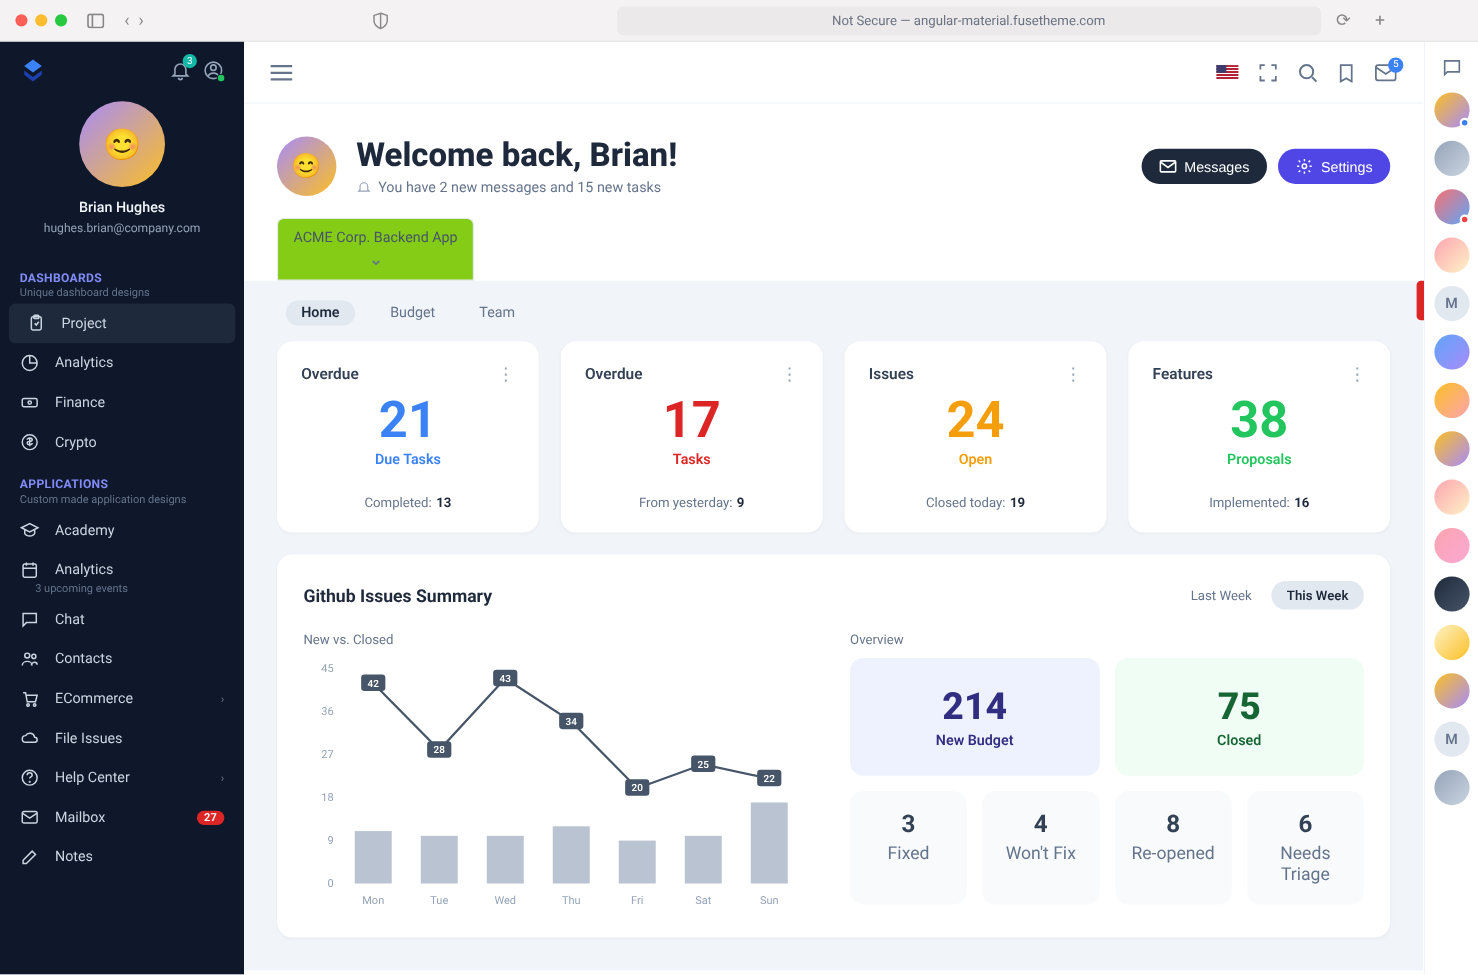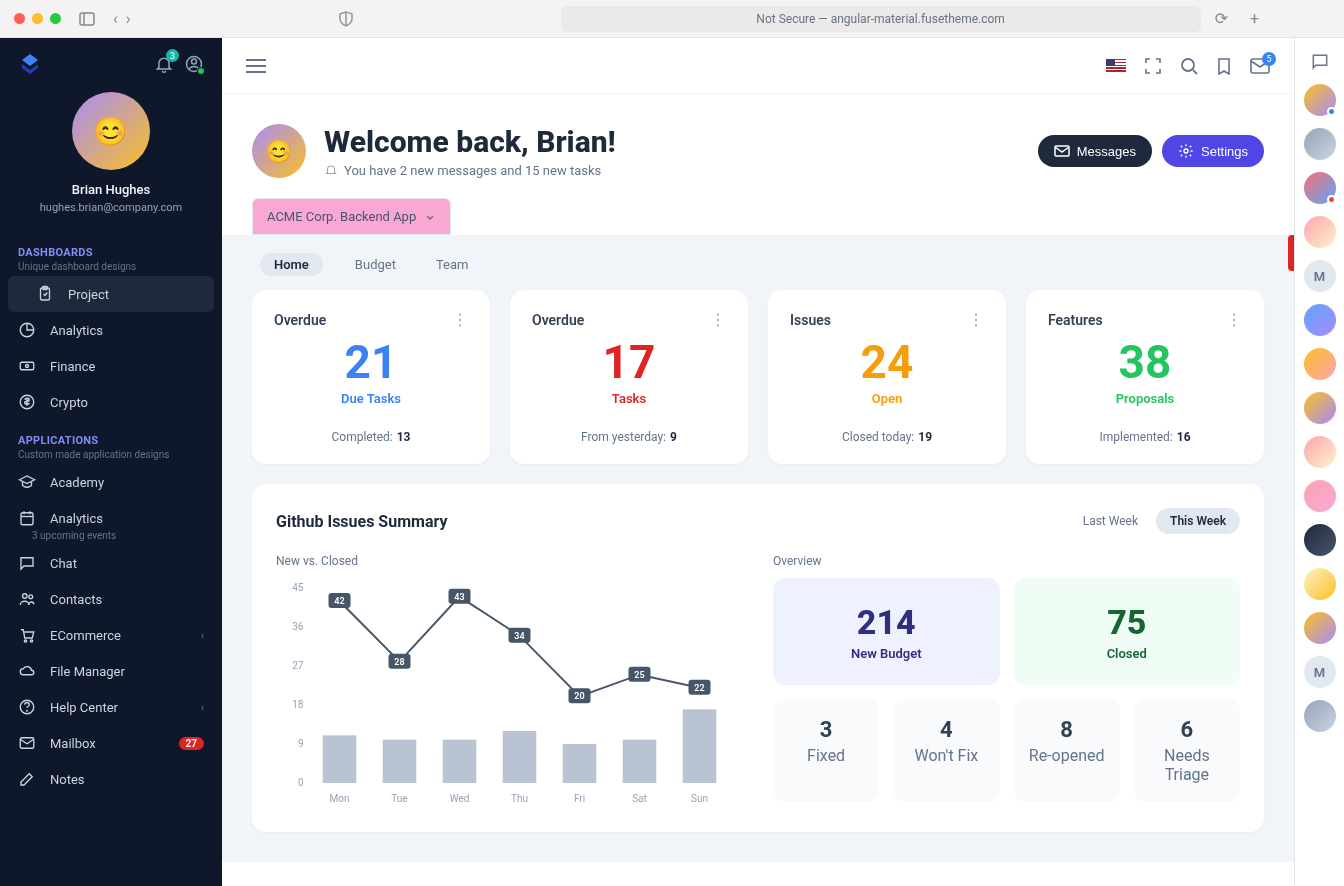--- a/index.html
+++ b/index.html
@@ -25,21 +25,21 @@
 .profile { text-align: center; padding: 6px 0 12px; }
 .avatar-lg { width: 78px; height: 78px; border-radius: 50%; margin: 0 auto 12px; background: linear-gradient(135deg,#a78bfa,#fbbf24); display:flex; align-items:center; justify-content:center; font-size:28px; color:#fff; overflow:hidden; }
 .profile-name { font-size: 13px; color: #f1f5f9; font-weight: 500; }
 .profile-email { font-size: 11px; color: #94a3b8; margin-top: 4px; }
 
 .nav { padding: 6px 0; overflow-y: auto; }
 .nav-section { padding: 14px 18px 4px; }
 .nav-section-title { font-size: 11px; font-weight: 700; color: #818cf8; letter-spacing: 0.3px; }
 .nav-section-sub { font-size: 10px; color: #64748b; margin-top: 2px; }
 .nav-item { display: flex; align-items: center; padding: 9px 18px; font-size: 13px; color: #cbd5e1; cursor: pointer; gap: 14px; position:relative; }
-.nav-item.active { background: #1e293b; border-radius: 6px; margin: 0 8px; padding: 9px 28px; }
+.nav-item.active { background: #1e293b; border-radius: 6px; margin: 0 8px; padding: 9px 16px; }
 .nav-item-sub { font-size: 10px; color: #64748b; margin-left: 32px; margin-top: -6px; padding-bottom: 4px; }
 .nav-icon { width: 18px; height: 18px; display:flex; align-items:center; justify-content:center; }
 .nav-chev { margin-left: auto; color:#64748b; font-size:11px; }
 .nav-badge { margin-left: auto; background: #dc2626; color:#fff; font-size:10px; padding: 1px 7px; border-radius: 10px; font-weight:600; }
 
 
 .main-wrap { flex: 1; display: flex; }
 .main { flex: 1; background: #fff; overflow-y: auto; }
 .topbar { height: 56px; display: flex; align-items: center; padding: 0 24px; border-bottom: 1px solid #f1f5f9; }
 .hamburger { color: #64748b; cursor:pointer; }
@@ -51,21 +51,21 @@
 
 .header { padding: 30px 30px 20px; display: flex; align-items: center; }
 .header-avatar { width: 54px; height: 54px; border-radius: 50%; background: linear-gradient(135deg,#a78bfa,#fbbf24); margin-right: 18px; display:flex; align-items:center; justify-content:center; font-size:22px; color:#fff; }
 .welcome { font-size: 30px; font-weight: 800; color: #1e293b; }
 .sub { font-size: 13px; color: #64748b; margin-top: 4px; display:flex; align-items:flex-start; gap:6px; }
 .header-actions { margin-left: auto; display: flex; gap: 10px; }
 .btn { padding: 8px 16px; border-radius: 20px; font-size: 13px; font-weight: 500; display: flex; align-items: center; gap: 7px; cursor: pointer; border: none; }
 .btn-dark { background: #1e293b; color: #fff; }
 .btn-primary { background: #4f46e5; color: #fff; }
 
-.project-select { margin: 0 30px; display:inline-flex; align-items:center; gap:8px; padding: 10px 14px; font-size:13px; color:#475569; border:1px solid #e2e8f0; border-radius:6px 6px 0 0; cursor:pointer; background:#f9a8d4; }
+.project-select { margin: 0 30px; display:inline-flex; align-items:center; gap:8px; padding: 10px 14px; font-size:13px; color:#475569; border:1px solid #e2e8f0; border-radius:6px 6px 0 0; cursor:pointer; background:#84cc16;flex-direction:column; }
 
 .content { background: #f1f5f9; padding: 0 30px 30px; position:relative; }
 .tabs { display:flex; gap:24px; padding: 18px 8px 14px; font-size:13px; }
 .tab { color:#64748b; cursor:pointer; padding: 4px 8px; }
 .tab.active { color:#1e293b; font-weight:600; background:#e2e8f0; border-radius:16px; padding:4px 14px; }
 
 .gear-fab { position:absolute; right:-30px; top:0; width:36px; height:36px; background:#dc2626; color:#fff; display:flex; align-items:center; justify-content:center; border-radius:4px 0 0 4px; cursor:pointer; }
 
 .cards { display: grid; grid-template-columns: repeat(4, 1fr); gap: 20px; }
 .card { background: #fff; border-radius: 14px; padding: 20px 22px; box-shadow: 0 1px 3px rgba(0,0,0,0.04); }
@@ -275,21 +275,21 @@
           </span>
           <span>ECommerce</span>
           <span class="nav-chev">›</span>
         </div>
         <div class="nav-item">
           <span class="nav-icon">
             <svg width="18" height="18" viewBox="0 0 24 24" fill="none" stroke="currentColor" stroke-width="1.8">
               <path d="M7 17a4 4 0 010-8 6 6 0 0111 2 3 3 0 010 6H7z"></path>
             </svg>
           </span>
-          <span>File Manager</span>
+          <span>File Issues</span>
         </div>
         <div class="nav-item">
           <span class="nav-icon">
             <svg width="18" height="18" viewBox="0 0 24 24" fill="none" stroke="currentColor" stroke-width="1.8">
               <circle cx="12" cy="12" r="9"></circle>
               <path d="M9 9a3 3 0 016 0c0 2-3 2-3 4"></path>
               <circle cx="12" cy="17" r="0.5" fill="currentColor"></circle>
             </svg>
           </span>
           <span>Help Center</span>

